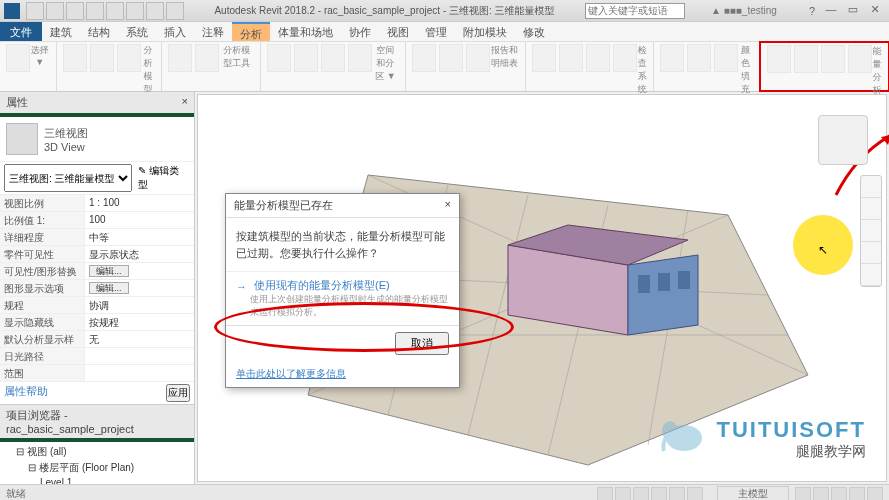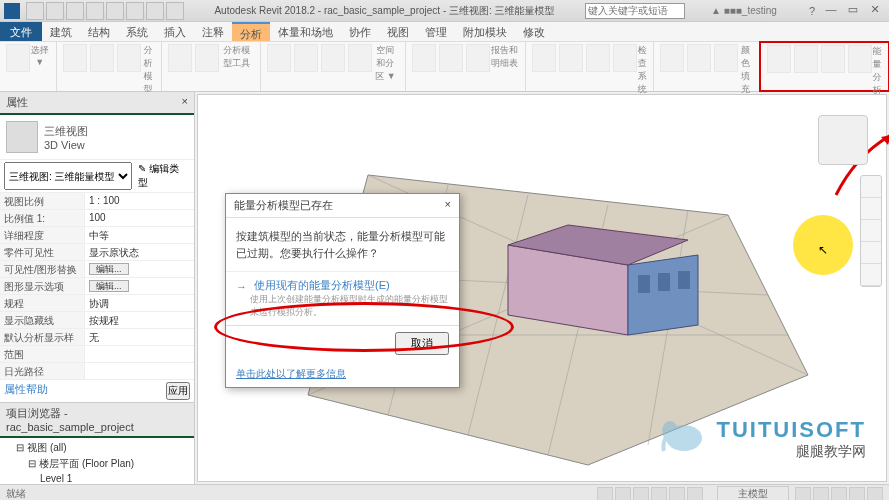--- a/index.html
+++ b/index.html
@@ -18,21 +18,21 @@
 .ribbon-tabs .tab{padding:3px 8px;color:#555;font-size:11px}
 .ribbon-tabs .tab.active{background:#fdba74;border-top:2px solid #4a90d9}
 .ribbon{height:50px;background:#f8f8f8;display:flex;border-bottom:1px solid #ccc}
 .ribbon-group{border-right:1px solid #ddd;padding:2px 6px;display:flex;flex-direction:row;justify-content:space-between}
 .ribbon-group .btns{display:flex;gap:3px}
 .ribbon-group .btn{width:24px;height:28px;background:#eee;border:1px solid #ddd;opacity:0.6}
 .ribbon-group .label{font-size:9px;color:#888;text-align:center}
 .ribbon-group.highlight{border:2px solid #d00;margin:-1px}
 .content{display:flex;height:392px}
 .left-panel{width:195px;display:flex;flex-direction:column;background:#f5f5f5;border-right:1px solid #ccc}
-.panel-hdr{background:#e8e8e8;padding:3px 6px;font-size:10px;color:#444;border-bottom:2px solid #14532d;display:flex;justify-content:space-between}
+.panel-hdr{background:#e8e8e8;padding:3px 6px;font-size:10px;color:#444;border-bottom:4px solid #14532d;display:flex;justify-content:space-between}
 .prop-panel{border-bottom:1px solid #ccc}
 .type-sel{padding:6px;display:flex;align-items:center;gap:6px;background:#fff}
 .type-sel .icon{width:32px;height:32px;background:#ddd;border:1px solid #bbb}
 .type-sel .info{display:flex;flex-direction:column;font-size:10px;color:#555}
 .type-row{display:flex;padding:2px 4px;background:#fff;border-top:1px solid #eee}
 .type-row select{flex:1;font-size:10px;height:28px}
 .type-row .edit{font-size:10px;padding:0 4px;margin-left:2px}
 .prop-grid{background:#fff}
 .prop-row{display:flex;border-top:1px solid #eee;height:17px}
 .prop-row .k{width:85px;padding:2px 4px;font-size:10px;color:#555;background:#f5f5f5;border-right:1px solid #eee}
@@ -231,25 +231,25 @@
           </div>
           <div class="prop-row">
             <div class="k">显示隐藏线</div>
             <div class="v">按规程</div>
           </div>
           <div class="prop-row">
             <div class="k">默认分析显示样式</div>
             <div class="v">无</div>
           </div>
           <div class="prop-row">
+            <div class="k">日光路径</div>
+            <div class="v"></div>
+          </div>
+          <div class="prop-row">
             <div class="k">范围</div>
-            <div class="v"></div>
-          </div>
-          <div class="prop-row">
-            <div class="k">日光路径</div>
             <div class="v"></div>
           </div>
         </div>
       <div class="type-row">
         <span style="color:#3a7fc4;flex:1">属性帮助</span>
         <button style="font-size:10px">应用</button>
       </div>
     </div>
     <div class="panel-hdr">
       <span>项目浏览器 - rac_basic_sample_project</span>

